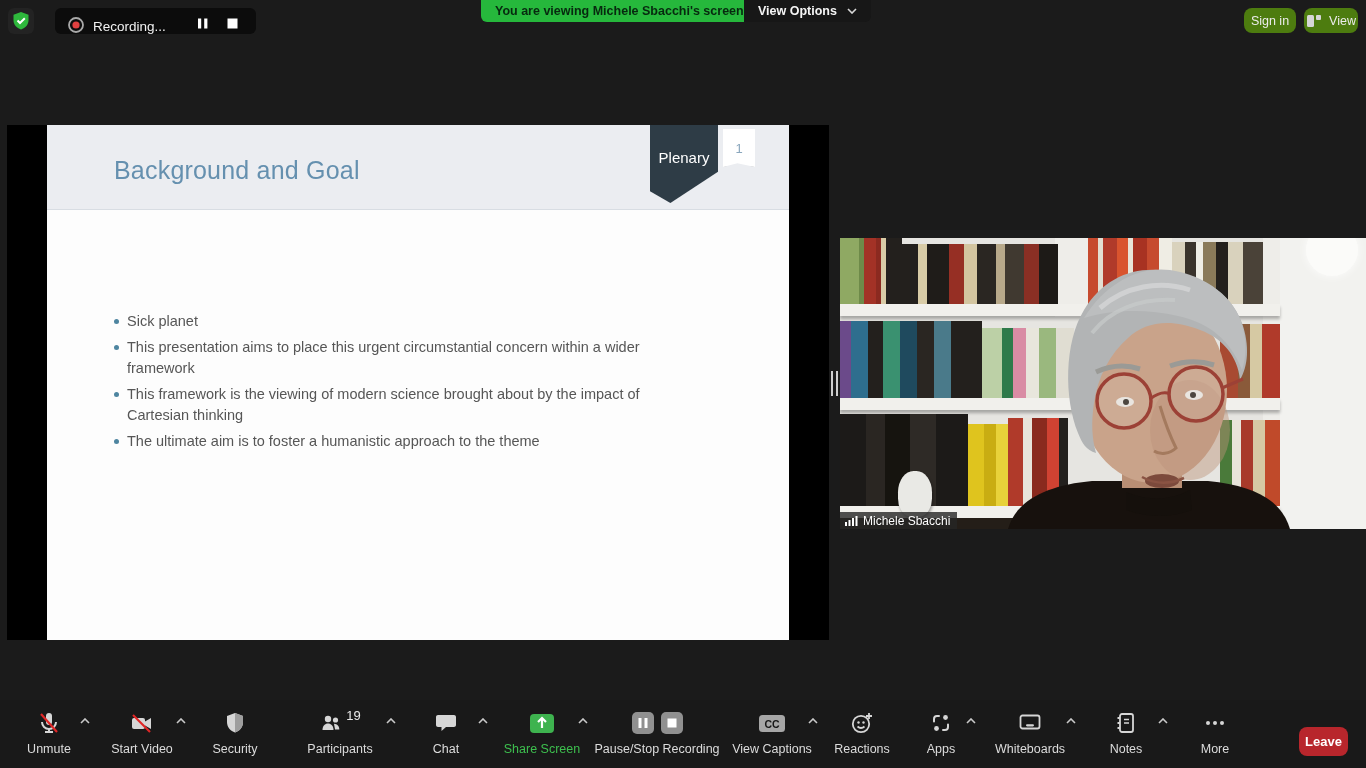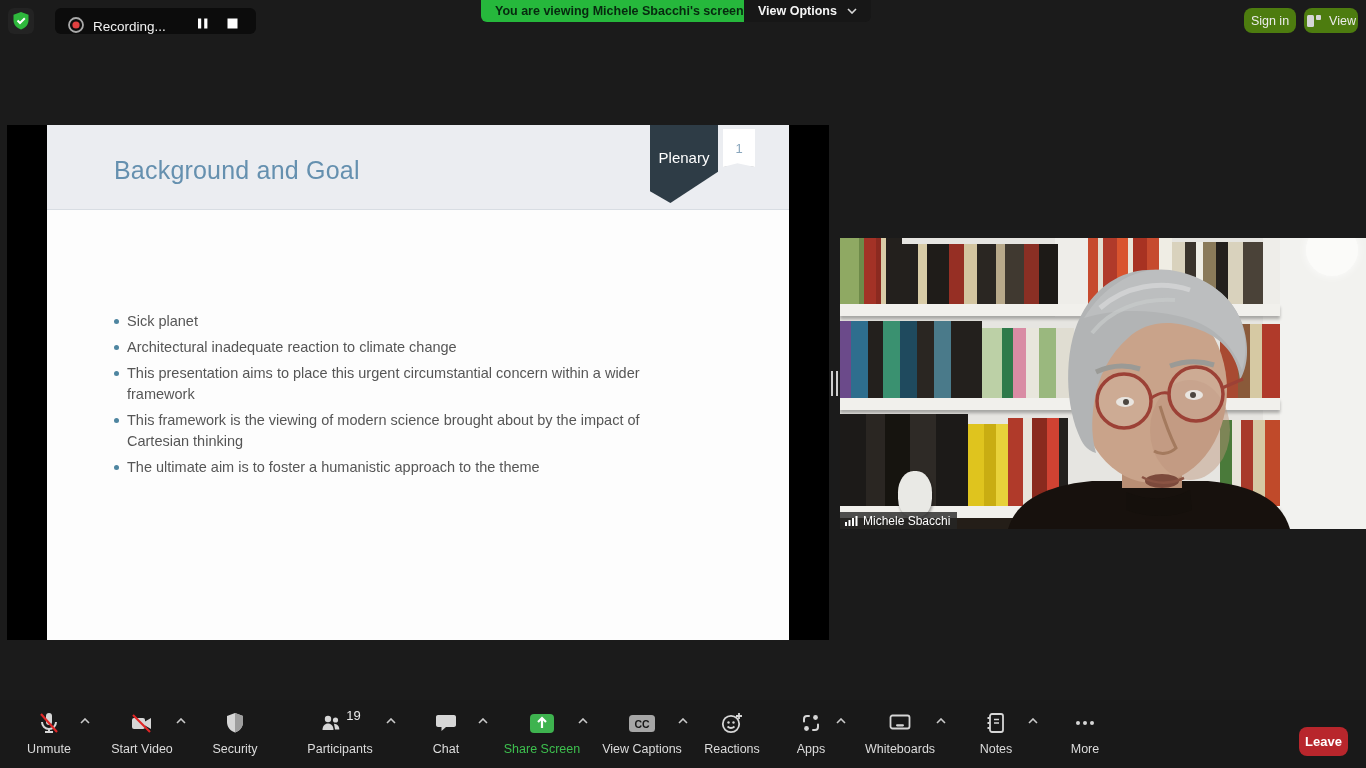--- a/index.html
+++ b/index.html
@@ -118,21 +118,20 @@
   </div>
 
   <div class="share-region">
     <div class="slide">
       <div class="slide-header"></div>
       <div class="slide-title">Background and Goal</div>
       <div class="page-tab">1</div>
       <div class="flag">Plenary</div>
       <ul class="slide-bullets">
         <li>Sick planet</li>
-        <li>Architectural inadequate reaction to climate change</li>
         <li>This presentation aims to place this urgent circumstantial concern within a wider framework</li>
         <li>This framework is the viewing of modern science brought about by the impact of Cartesian thinking</li>
         <li>The ultimate aim is to foster a humanistic approach to the theme</li>
       </ul>
     </div>
   </div>
 
   <div class="divider">
       <i></i>
       <i></i>
@@ -277,20 +276,34 @@
           <path d="M13,17 V8" stroke="#fff" stroke-width="2.2"></path>
           <path d="M9,11 L13,7 L17,11" stroke="#fff" stroke-width="2.2" fill="none"></path>
         </svg>
       </div>
       <span class="lbl">Share Screen</span>
       <svg class="caret" width="10" height="6" viewBox="0 0 10 6">
           <polyline points="1,5 5,1 9,5" stroke="#c9c9c9" stroke-width="1.6" fill="none"></polyline>
         </svg>
     </div>
 
+    <div class="tool" style="width:130px">
+      <div class="icrow" style="gap:5px;">
+        <svg width="24" height="24" viewBox="0 0 24 24">
+          <rect x="1" y="1" width="22" height="22" rx="5" fill="#909090"></rect>
+          <rect x="7.5" y="7" width="3" height="10" fill="#fff"></rect>
+            <rect x="13.5" y="7" width="3" height="10" fill="#fff"></rect>
+        </svg>
+        <svg width="24" height="24" viewBox="0 0 24 24">
+          <rect x="1" y="1" width="22" height="22" rx="5" fill="#909090"></rect>
+          <rect x="7.5" y="7.5" width="9" height="9" fill="#fff"></rect>
+        </svg>
+      </div>
+      <span class="lbl">Pause/Stop Recording</span>
+    </div>
 
     <div class="tool" style="width:100px">
       <div class="icrow">
         <svg width="28" height="24" viewBox="0 0 28 24">
           <rect x="1" y="4" width="26" height="17" rx="3.5" fill="#a6a6a6"></rect>
           <text x="14" y="16.5" font-size="10.5" font-weight="bold" fill="#161616" text-anchor="middle" font-family="Liberation Sans, sans-serif">CC</text>
         </svg>
       </div>
       <span class="lbl">View Captions</span>
       <svg class="caret" width="10" height="6" viewBox="0 0 10 6">

